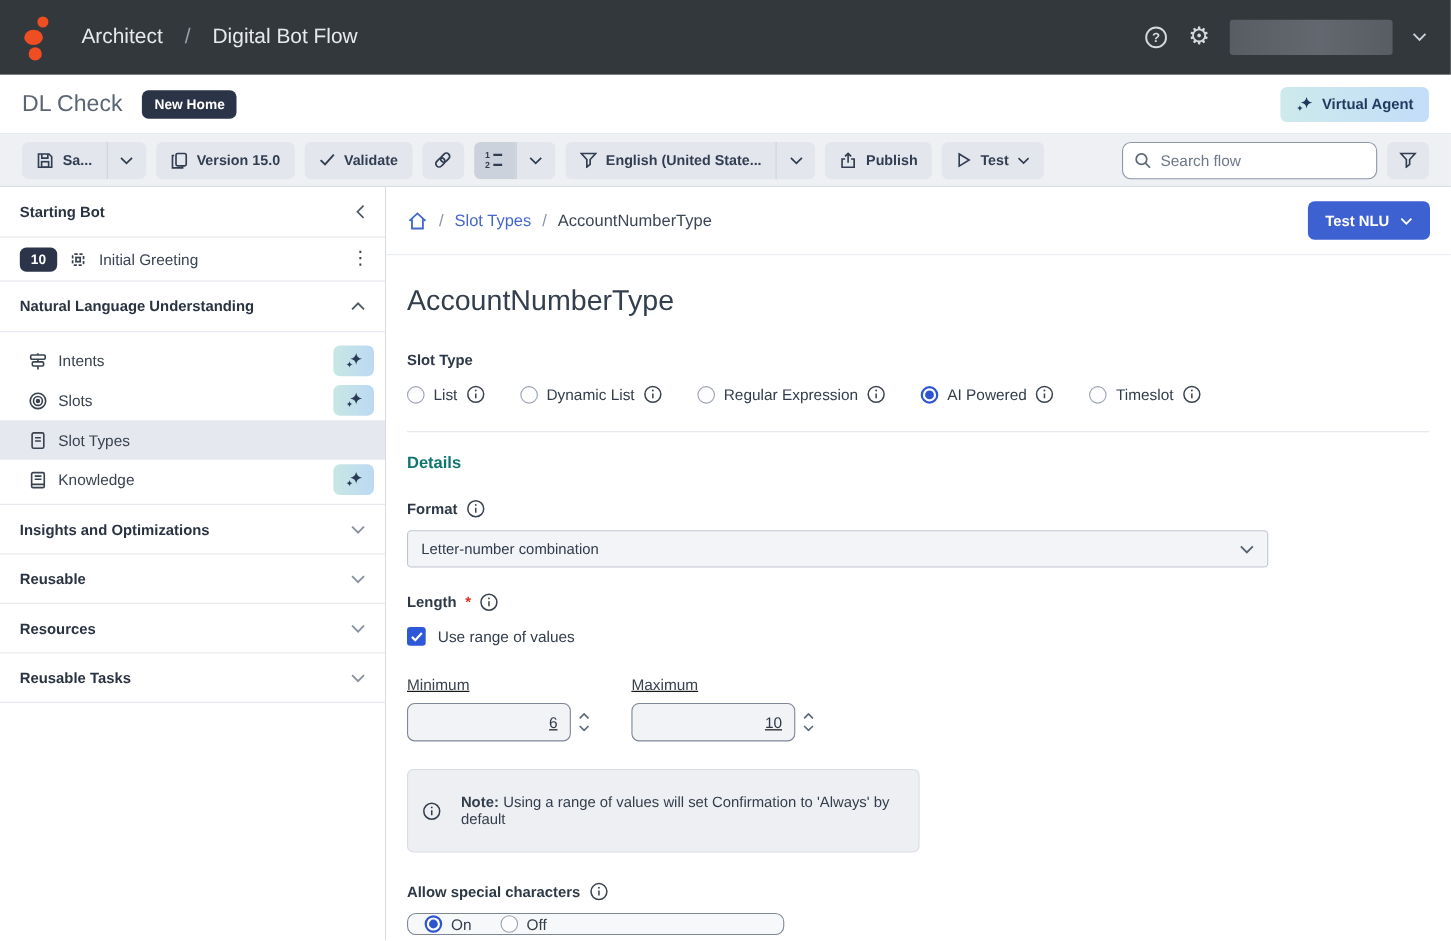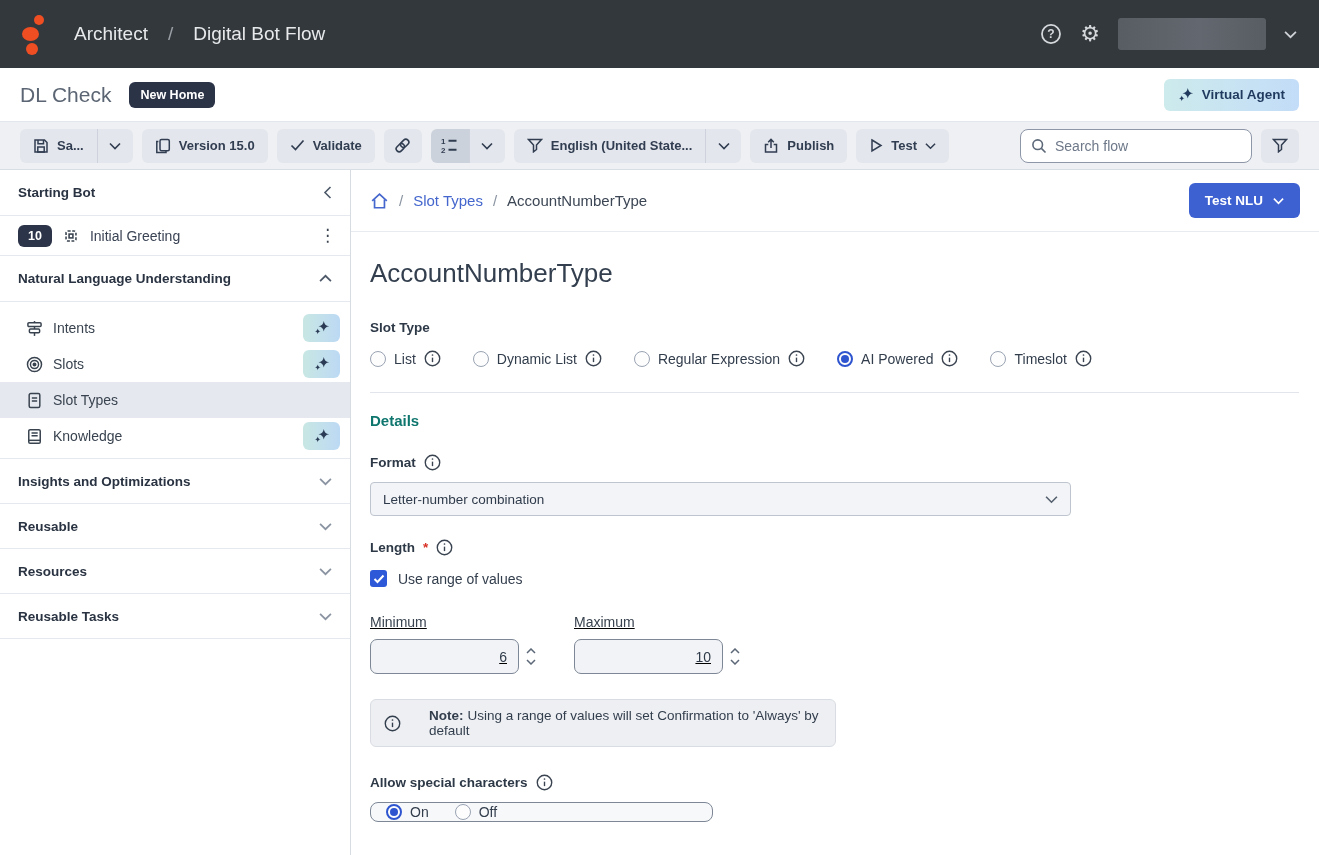--- a/index.html
+++ b/index.html
@@ -79,34 +79,34 @@
   .radio-row { display:flex; align-items:center; gap:32px; margin-top:15px; }
   .radio-opt { display:flex; align-items:center; gap:8px; cursor:pointer; }
   .radio { width:16px; height:16px; border-radius:50%; border:1.5px solid #9aa3b2; background:#fdfdfe; flex:0 0 auto; }
   .radio.checked { border:2px solid #2e55cf; position:relative; }
   .radio.checked::after { content:""; position:absolute; left:2px; top:2px; width:8px; height:8px; border-radius:50%; background:#2e55cf; }
   .radio-label { font-size:14px; color:#323d4c; }
   .info { color:#3a4350; flex:0 0 auto; display:inline-flex; }
   .hr { border:none; border-top:1px solid #e2e6ec; margin:25px 0 0 0; }
   .details-h { margin-top:19px; font-size:15px; font-weight:bold; color:#0f766e; }
   .format-block { margin-top:25px; }
-  .select { margin-top:11px; width:701px; height:34px; background:#f3f4f7; border:1px solid #bfc5cf; border-radius:4px; display:flex; align-items:center; padding:0 12px; cursor:pointer; }
+  .select { margin-top:11px; width:783px; height:34px; background:#f3f4f7; border:1px solid #bfc5cf; border-radius:4px; display:flex; align-items:center; padding:0 12px; cursor:pointer; }
   .select .val { font-size:13.5px; color:#2f3b4c; }
   .select .chev { margin-left:auto; color:#55606f; display:flex; }
   .length-block { margin-top:23px; }
   .check-row { display:flex; align-items:center; gap:11px; margin-top:14px; cursor:pointer; }
   .checkbox { width:17px; height:17px; border-radius:3px; background:#2d59d8; display:flex; align-items:center; justify-content:center; }
   .check-row .lbl { font-size:14px; color:#333e4d; }
   .minmax { display:flex; gap:38px; margin-top:27px;text-decoration:underline; }
   .numfield .flab { font-size:14px; color:#39434f; }
   .num-line { display:flex; align-items:center; gap:7px; margin-top:9px; }
   .num-line input { width:149px; height:35px; background:#f2f3f6; border:1px solid #7d8796; border-radius:7px; text-align:right; padding:0 11px; font-size:14px; color:#2f3a49; font-family:"Liberation Sans",sans-serif; outline:none; }
   .stepper { display:flex; flex-direction:column; gap:5px; }
   .stepper svg { cursor:pointer; color:#5c6878; display:block; }
-  .note-box { margin-top:25px; width:466px; display:flex; align-items:center; gap:28px; background:#edeff3; border:1px solid #d9dde3; border-radius:6px; padding:8px 13px; }
+  .note-box { margin-top:25px; width:466px; display:flex; align-items:center; gap:18px; background:#edeff3; border:1px solid #d9dde3; border-radius:6px; padding:22px 13px; }
   .note-box .txt { font-size:13.5px; color:#333e4d; }
   .note-box .txt b { margin-right:4px; }
   .special-block { margin-top:27px; }
   .onoff { margin-top:11px; width:343px; height:20px; background:#f7f8fa; border:1px solid #7d8796; border-radius:8px; display:flex; align-items:center; gap:26px; padding:0 15px; }
   .onoff .radio-label { color:#333e4d; }
 </style>
 </head>
 <body>
 
 <div class="app">

